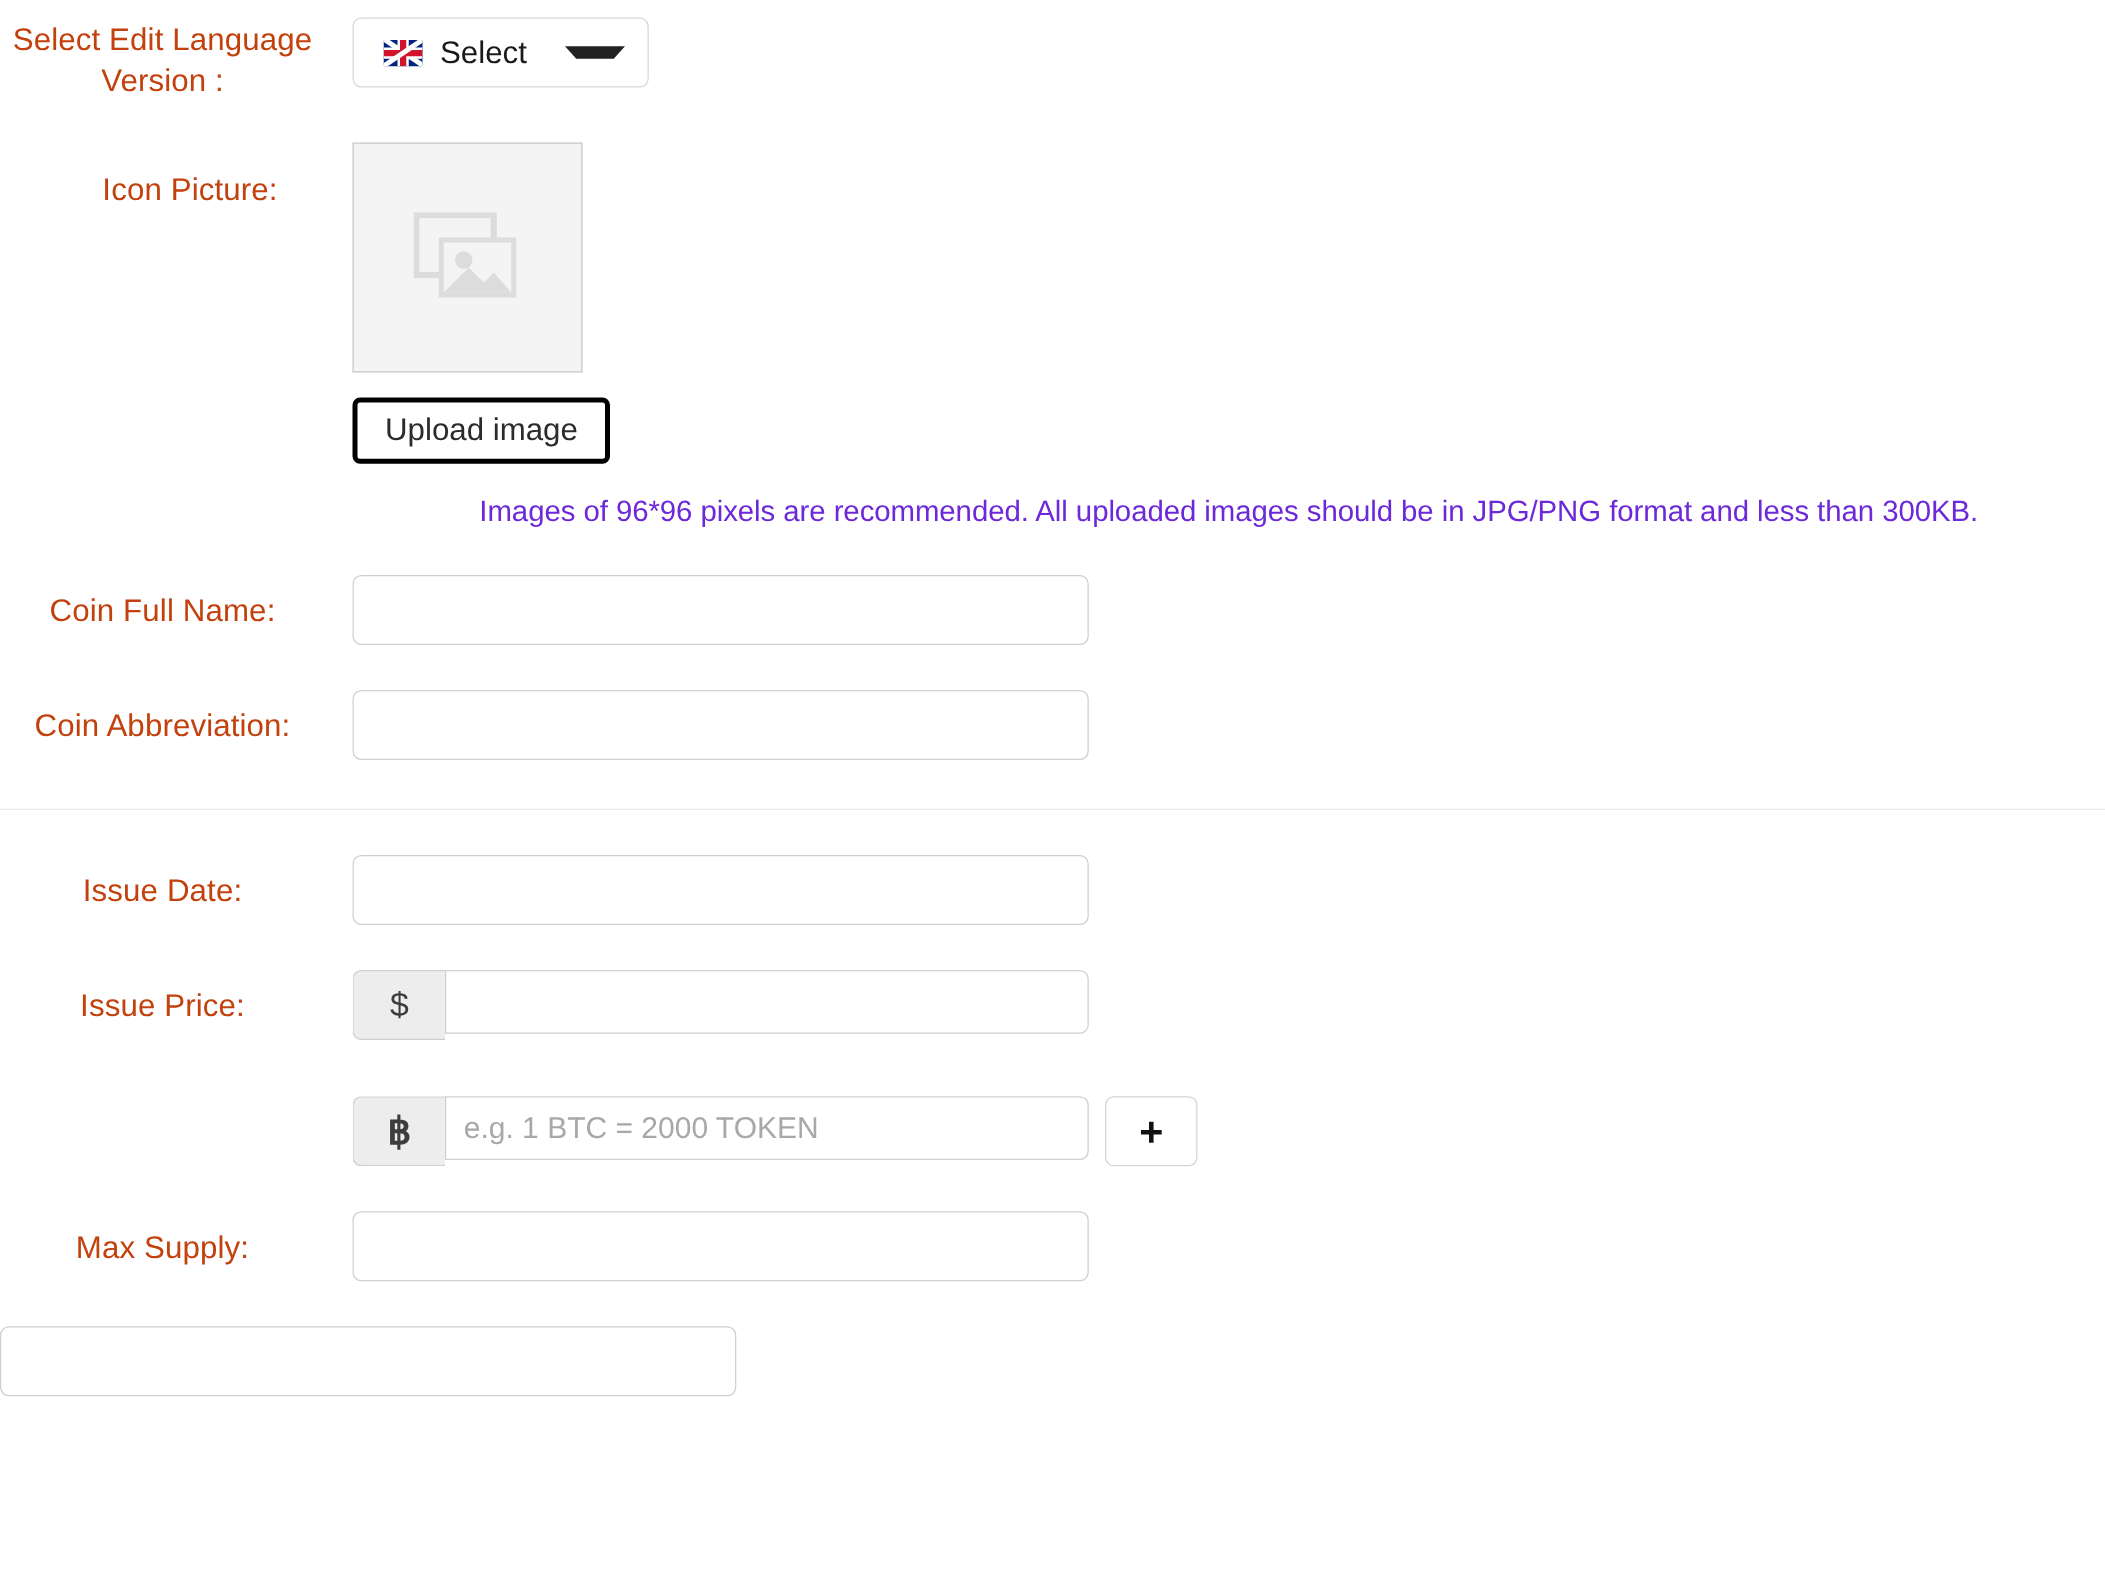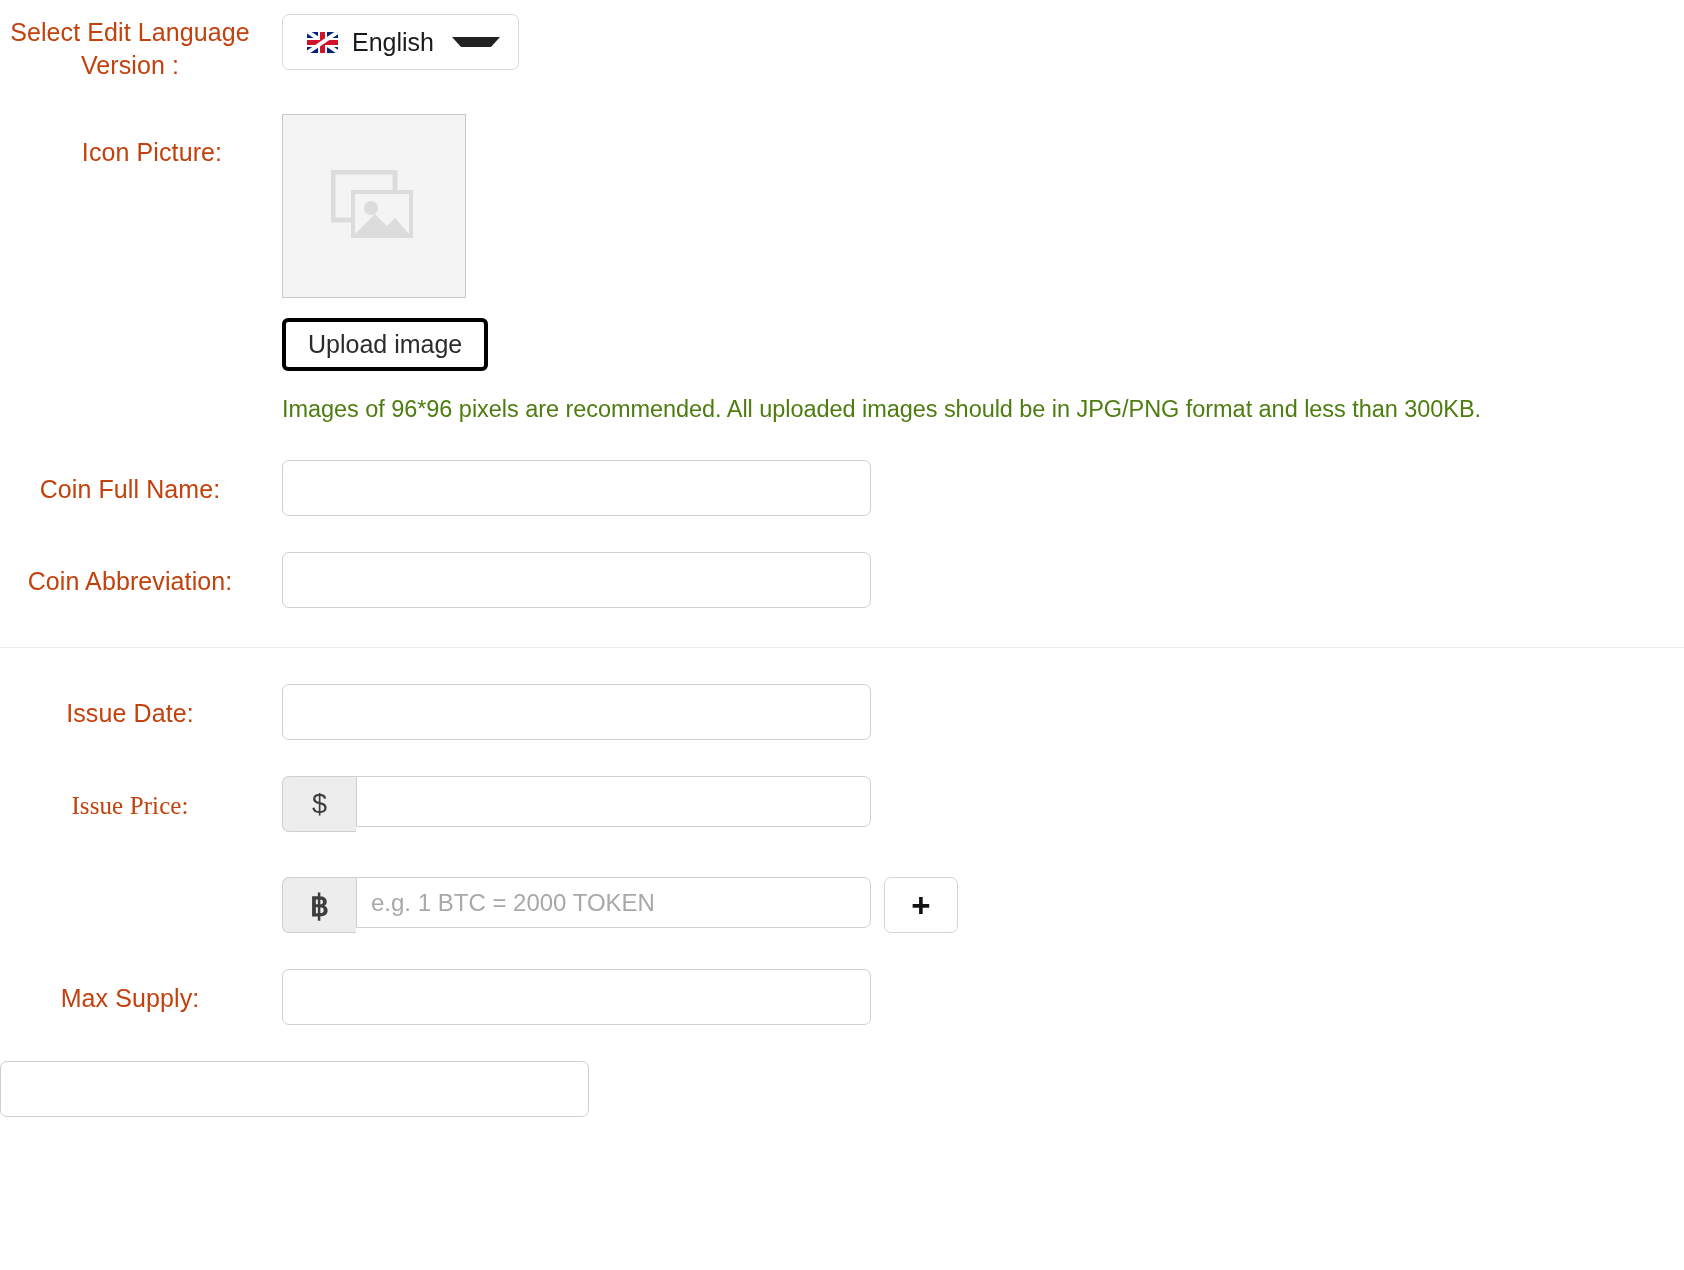--- a/index.html
+++ b/index.html
@@ -142,23 +142,24 @@
     color: #2b2b2b;
     font-family: "Liberation Sans", sans-serif;
     cursor: pointer;
     white-space: nowrap;
   }
 
   .hint {
     margin-top: 23px;
     font-size: 23.5px;
     line-height: 30px;
-    color: #4d7c0f;
+    color: #6d28d9;
     white-space: nowrap;
     letter-spacing: -0.05px;
+    text-align: center;
   }
 
   
   .text-input {
     width: 589px;
     height: 56px;
     box-sizing: border-box;
     padding: 0 14px;
     font-size: 24px;
     font-family: "Liberation Sans", sans-serif;
@@ -232,39 +233,39 @@
     line-height: 1;
     font-family: "Liberation Sans", sans-serif;
     display: flex;
     align-items: center;
     justify-content: center;
     cursor: pointer;
     padding: 0;
   }
 
   .price-row { padding-top: 36px; }
-  .price-row .label-col { padding-top: 13px; font-family: Liberation Serif, serif; }
+  .price-row .label-col { padding-top: 13px; }
   .rate-row { padding-top: 45px; }
 </style>
 </head>
 <body>
 
 <div class="form">
 
   <div class="row lang-row">
     <div class="label-col">Select Edit Language Version :</div>
     <div class="field-col">
       <div class="lang-select">
         <span class="flag-uk">
           <span class="cross-w-v"></span>
           <span class="cross-w-h"></span>
           <span class="cross-r-v"></span>
           <span class="cross-r-h"></span>
         </span>
-        <span class="lang-label">English</span>
+        <span class="lang-label">Select</span>
         <span class="caret"></span>
       </div>
     </div>
   </div>
 
   <div class="row icon-row">
     <div class="label-col">Icon Picture:</div>
     <div class="field-col">
       <div class="thumb">
         <svg width="86" height="72" viewBox="0 0 86 72" aria-hidden="true">

